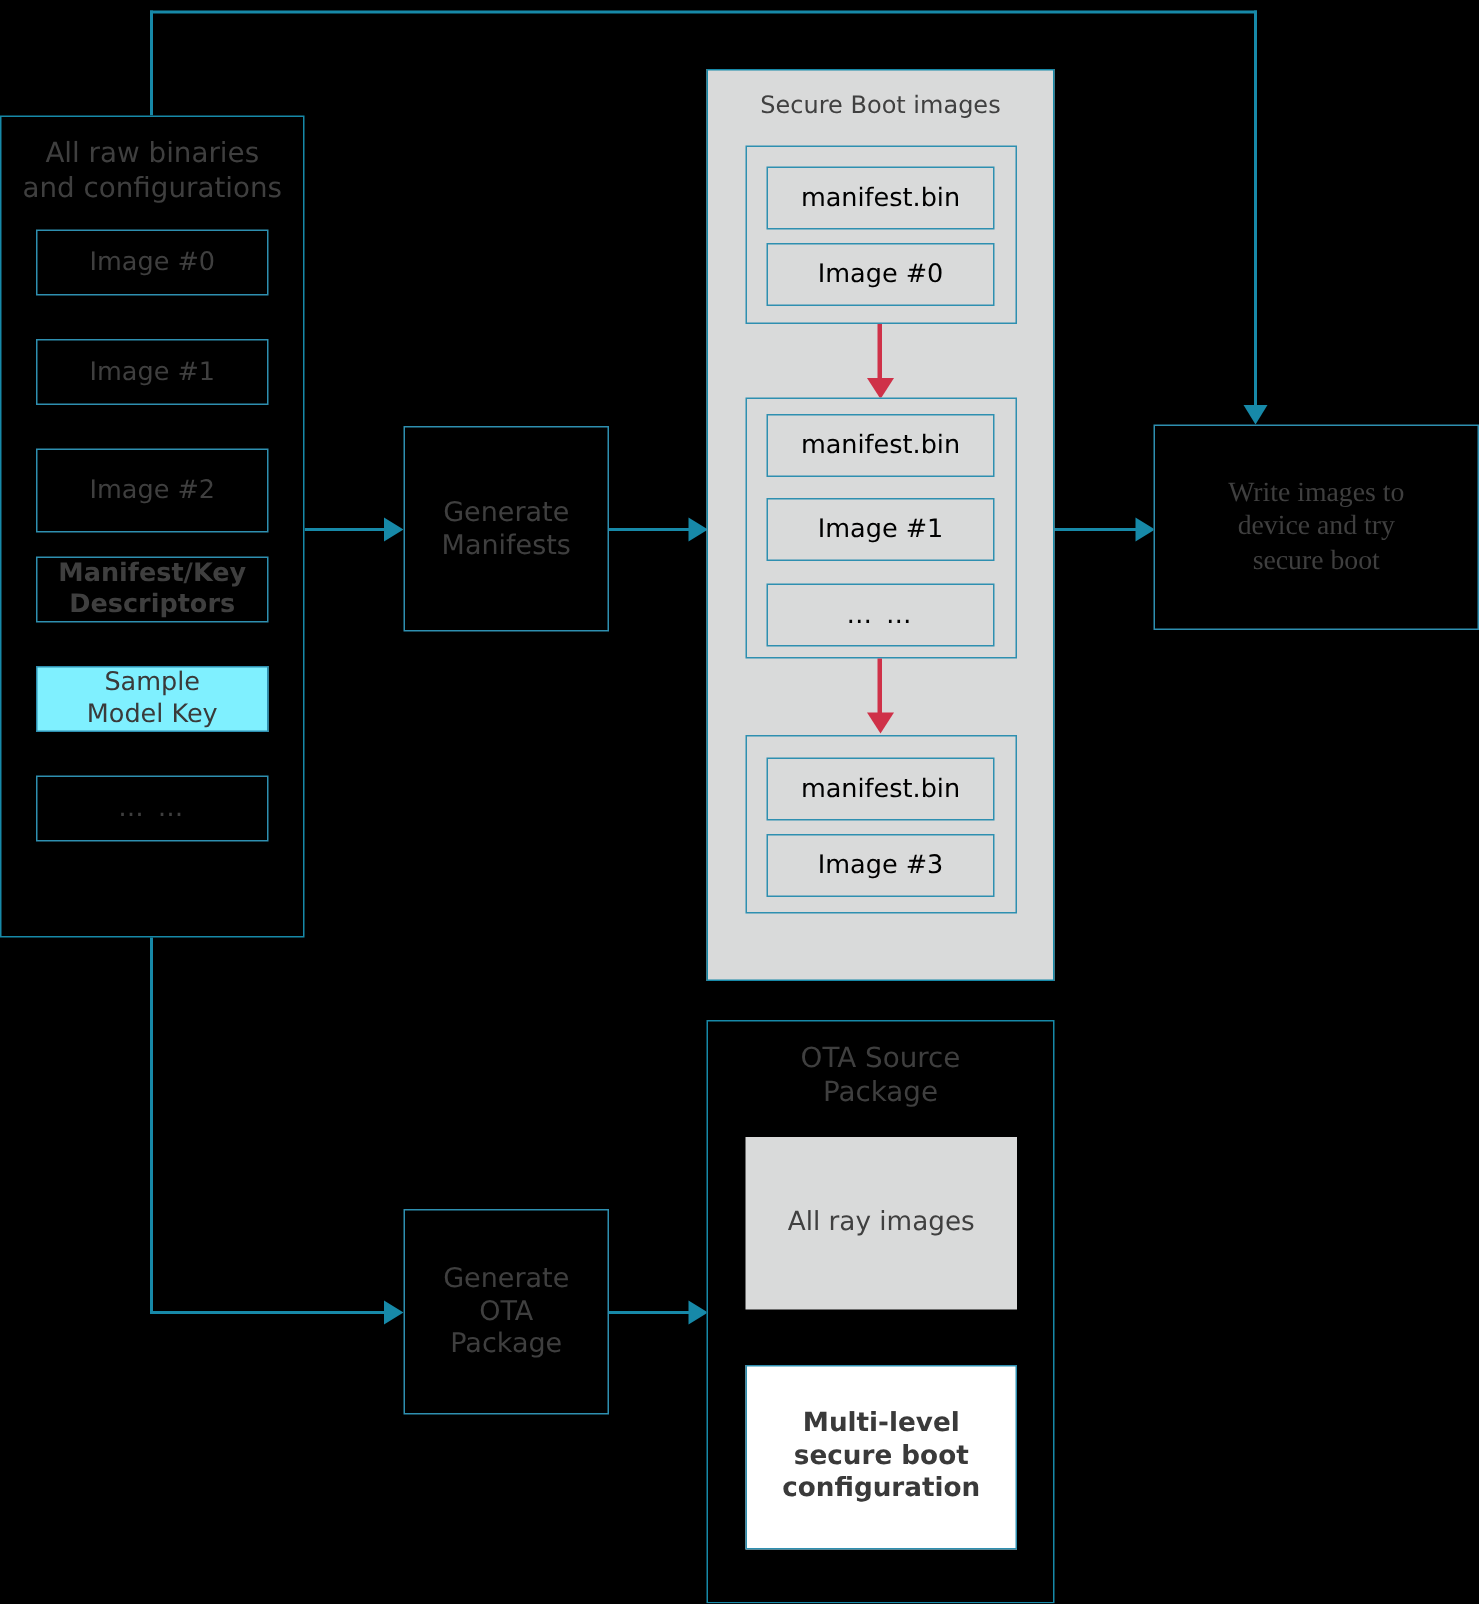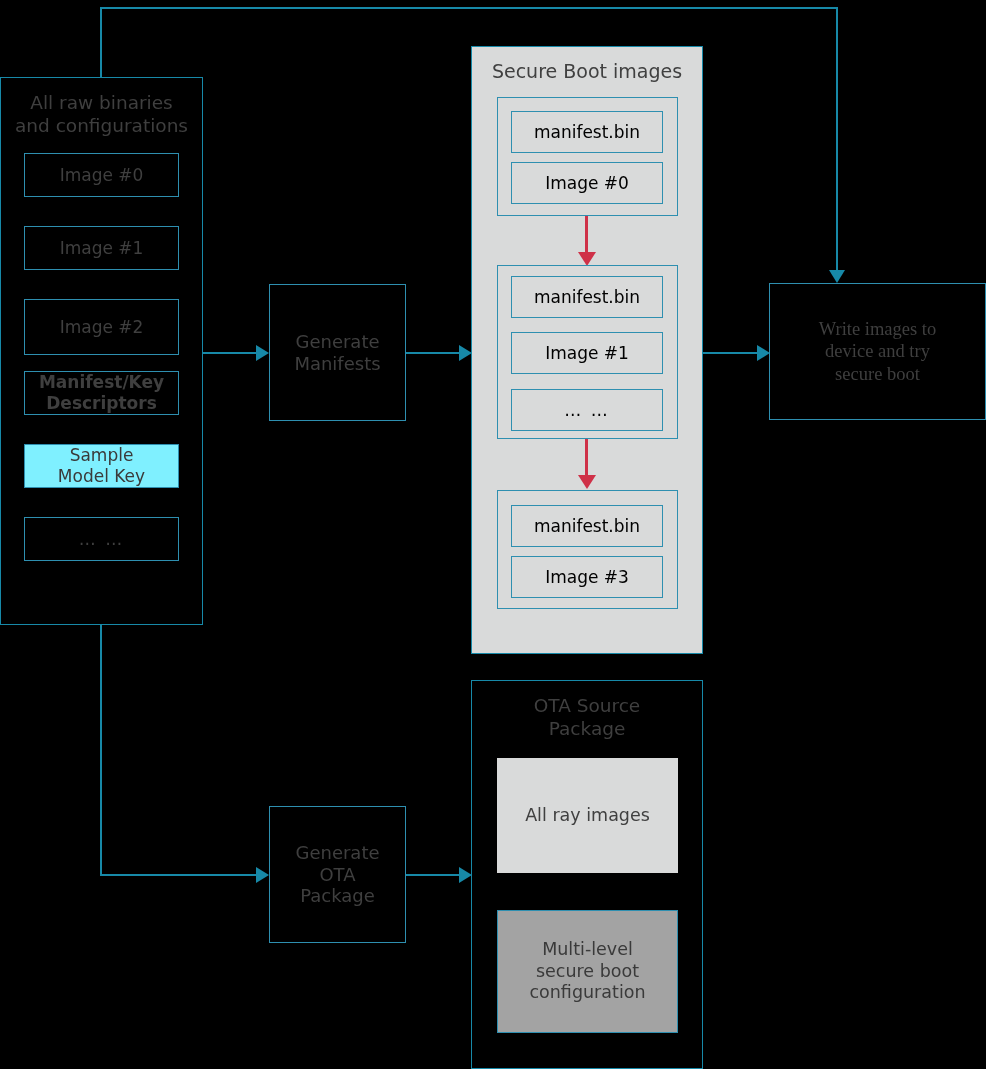--- a/index.html
+++ b/index.html
@@ -58,23 +58,24 @@
     background: #7ff0ff;
     color: #3a3a3a;
   }
   .group-frame {
     position: absolute;
     box-sizing: border-box;
     border: 1.2px solid #2e8fb0;
     background: #d9dada;
   }
   .plain-cyan {
-    background: #a3a3a3;
+    background: #ffffff;
     border: 1.2px solid #2e8fb0;
     color: #3a3a3a;
+    font-weight: bold;
   }
   .plain-gray {
     background: #d9dada;
     border: none;
     color: #404040;
   }
   
   .hline, .vline {
     position: absolute;
     background: #1789a8;
@@ -164,21 +165,21 @@
     <span>Manifests</span>
   </div>
 
   <div class="box leaf-dark" style="left:269px; top:806px; width:137px; height:137px; font-size:18px; flex-direction:column;">
     <span>Generate</span>
     <span>OTA</span>
     <span>Package</span>
   </div>
 
   <div class="box panel-light" style="left:471px; top:46px; width:232px; height:608px; display:block;">
-    <div class="panel-title" style="top:13px; font-size:19px; color:#404040;">Secure Boot images</div>
+    <div class="panel-title" style="top:13px; font-size:16px; color:#404040;">Secure Boot images</div>
   </div>
 
   <div class="group-frame" style="left:497px; top:97px; width:181px; height:119px;"></div>
   <div class="box leaf-light" style="left:511px; top:111px; width:152px; height:42px; font-size:17px;">manifest.bin</div>
   <div class="box leaf-light" style="left:511px; top:162px; width:152px; height:42px; font-size:17px;">Image #0</div>
 
   <div class="red-line" style="left:585px; top:216px; height:40px;"></div>
   <div class="red-arrow-d" style="left:578px; top:252px;"></div>
 
   <div class="group-frame" style="left:497px; top:265px; width:181px; height:174px;"></div>

